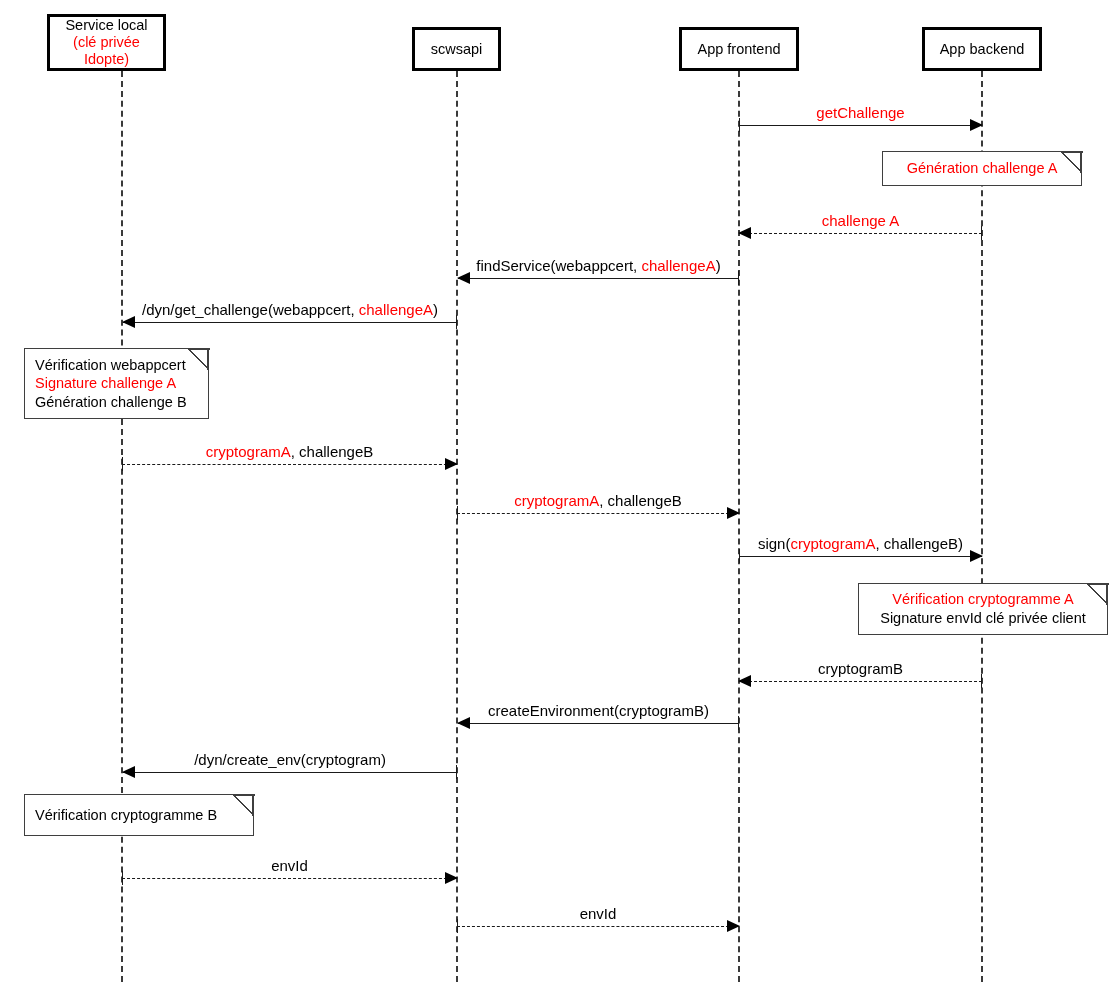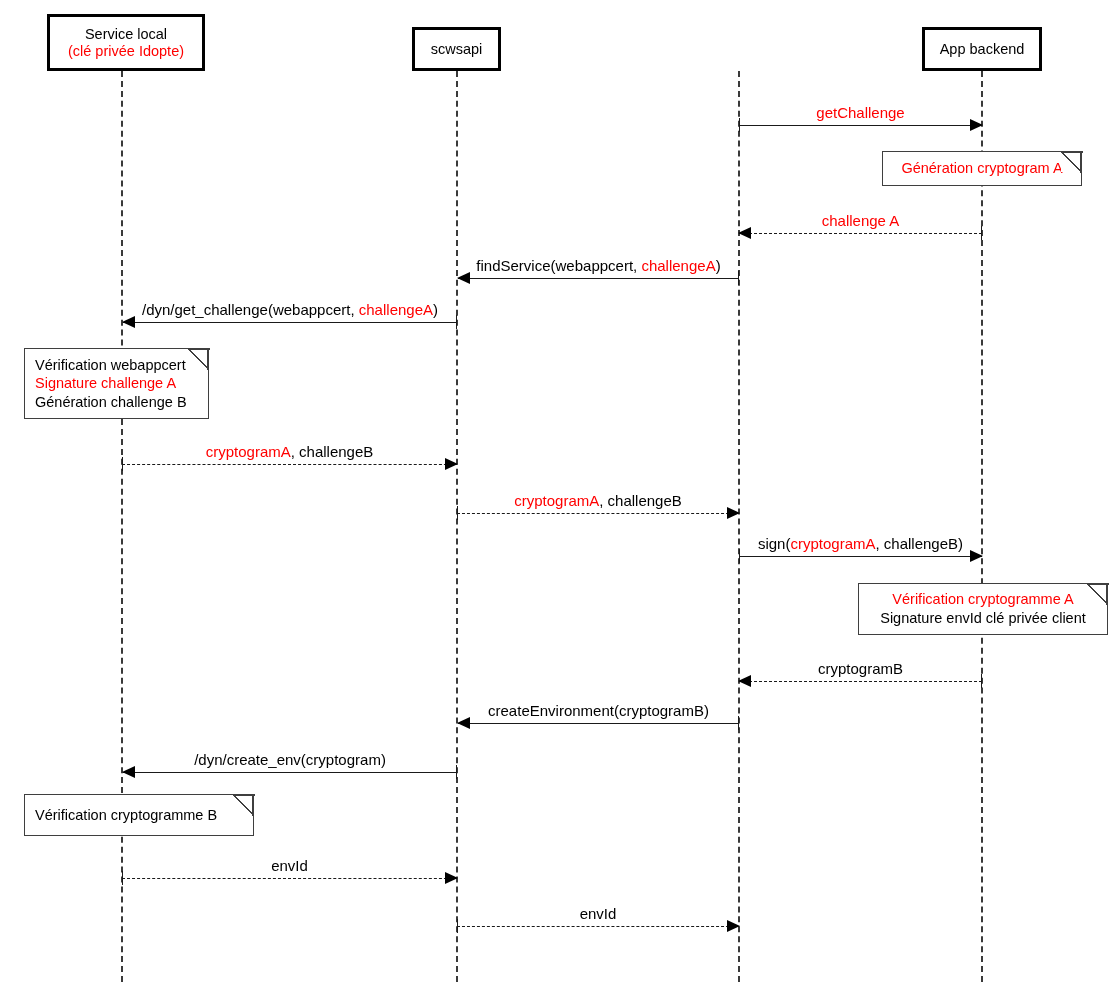--- a/index.html
+++ b/index.html
@@ -137,44 +137,47 @@
 </head>
 <body>
 
 <div id="diagram">
 
   <div class="lifeline" style="left:121px; top:71px; height:911px;"></div>
   <div class="lifeline" style="left:456px; top:71px; height:911px;"></div>
   <div class="lifeline" style="left:738px; top:71px; height:911px;"></div>
   <div class="lifeline" style="left:981px; top:71px; height:911px;"></div>
 
-  <div class="participant" style="left:47px; top:14px; width:158px; height:57px;">
+  <div class="participant" style="left:47px; top:14px; width:119px; height:57px;">
     <span>Service local</span>
     <span class="sub">(clé privée Idopte)</span>
   </div>
 
   <div class="participant" style="left:412px; top:27px; width:89px; height:44px;">
     <span>scwsapi</span>
   </div>
 
+  <div class="participant" style="left:679px; top:27px; width:120px; height:44px;">
+    <span>App frontend</span>
+  </div>
 
   <div class="participant" style="left:922px; top:27px; width:120px; height:44px;">
     <span>App backend</span>
   </div>
 
   <div class="msg to-right" style="left:739px; top:125px; width:243px;">
     <div class="cap"></div>
     <div class="shaft"></div>
     <div class="head"></div>
     <div class="label"><span class="red">getChallenge</span></div>
   </div>
 
   <div class="note centered" style="left:882px; top:151px; width:200px; height:35px;">
     <div class="fold"></div>
-    <div class="note-line red">Génération cryptogram A</div>
+    <div class="note-line red">Génération challenge A</div>
   </div>
 
   <div class="msg to-left dashed" style="left:739px; top:233px; width:243px;">
     <div class="cap"></div>
     <div class="shaft"></div>
     <div class="head"></div>
     <div class="label"><span class="red">challenge A</span></div>
   </div>
 
   <div class="msg to-left" style="left:458px; top:278px; width:281px;">

